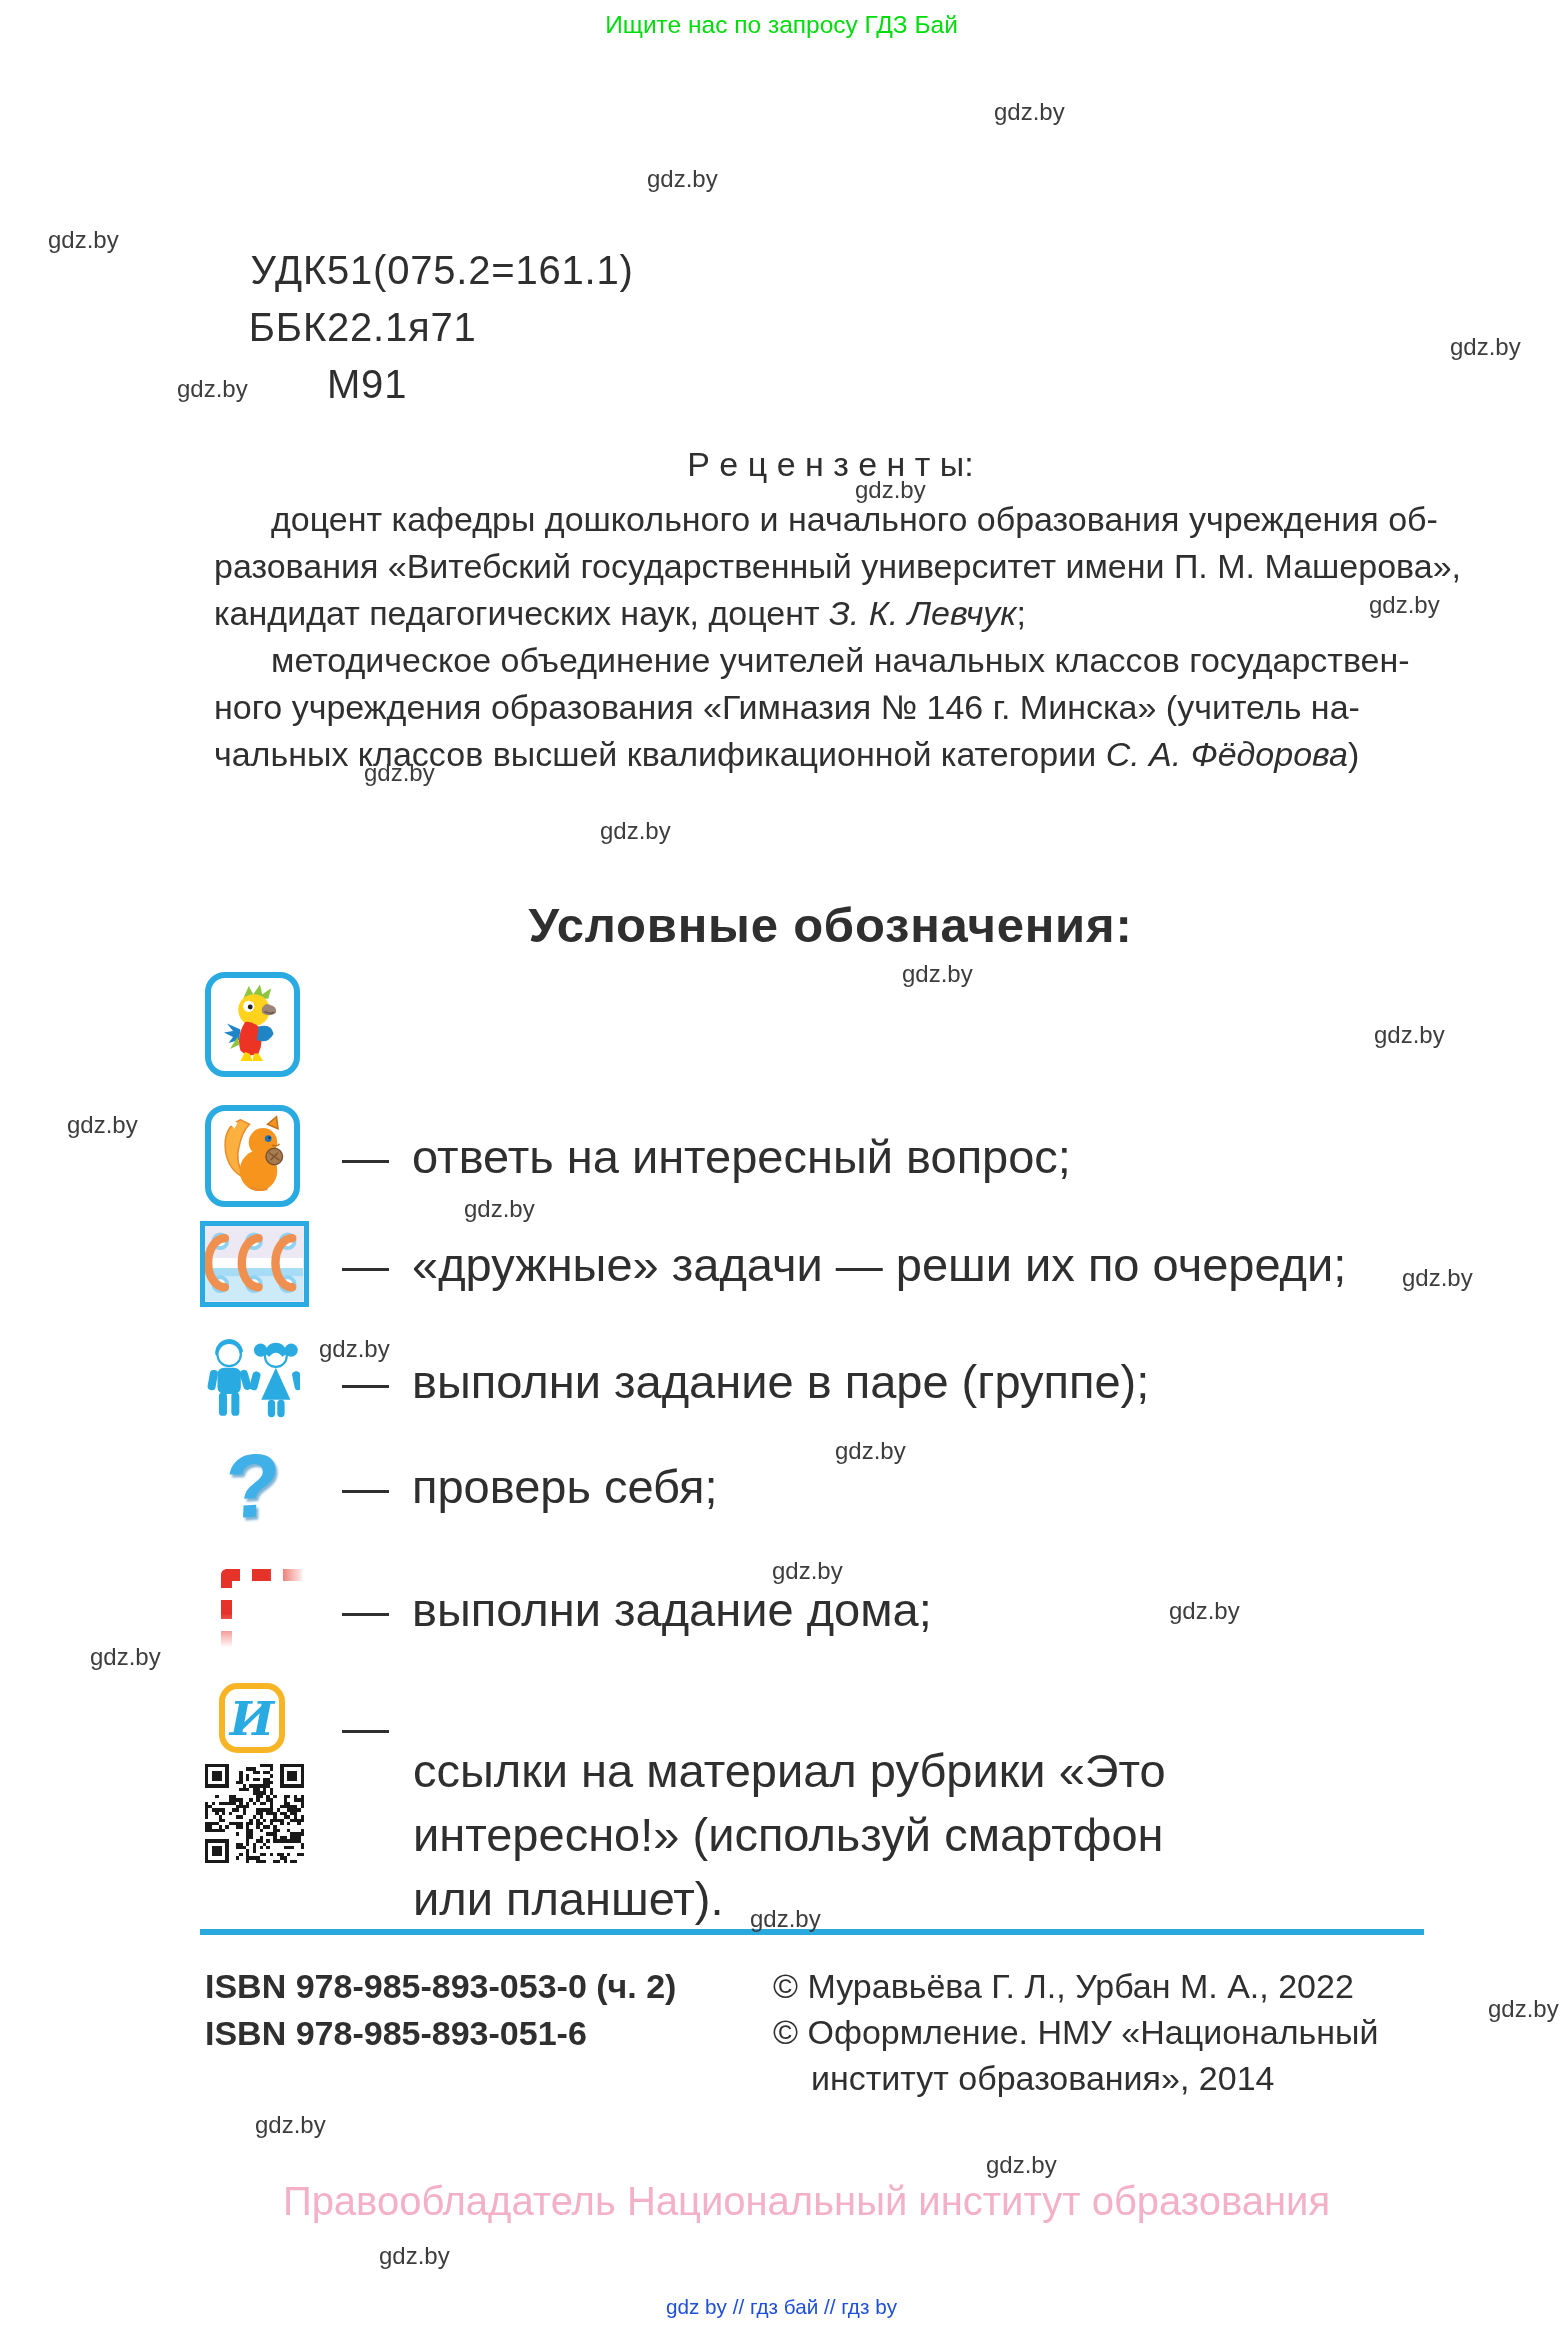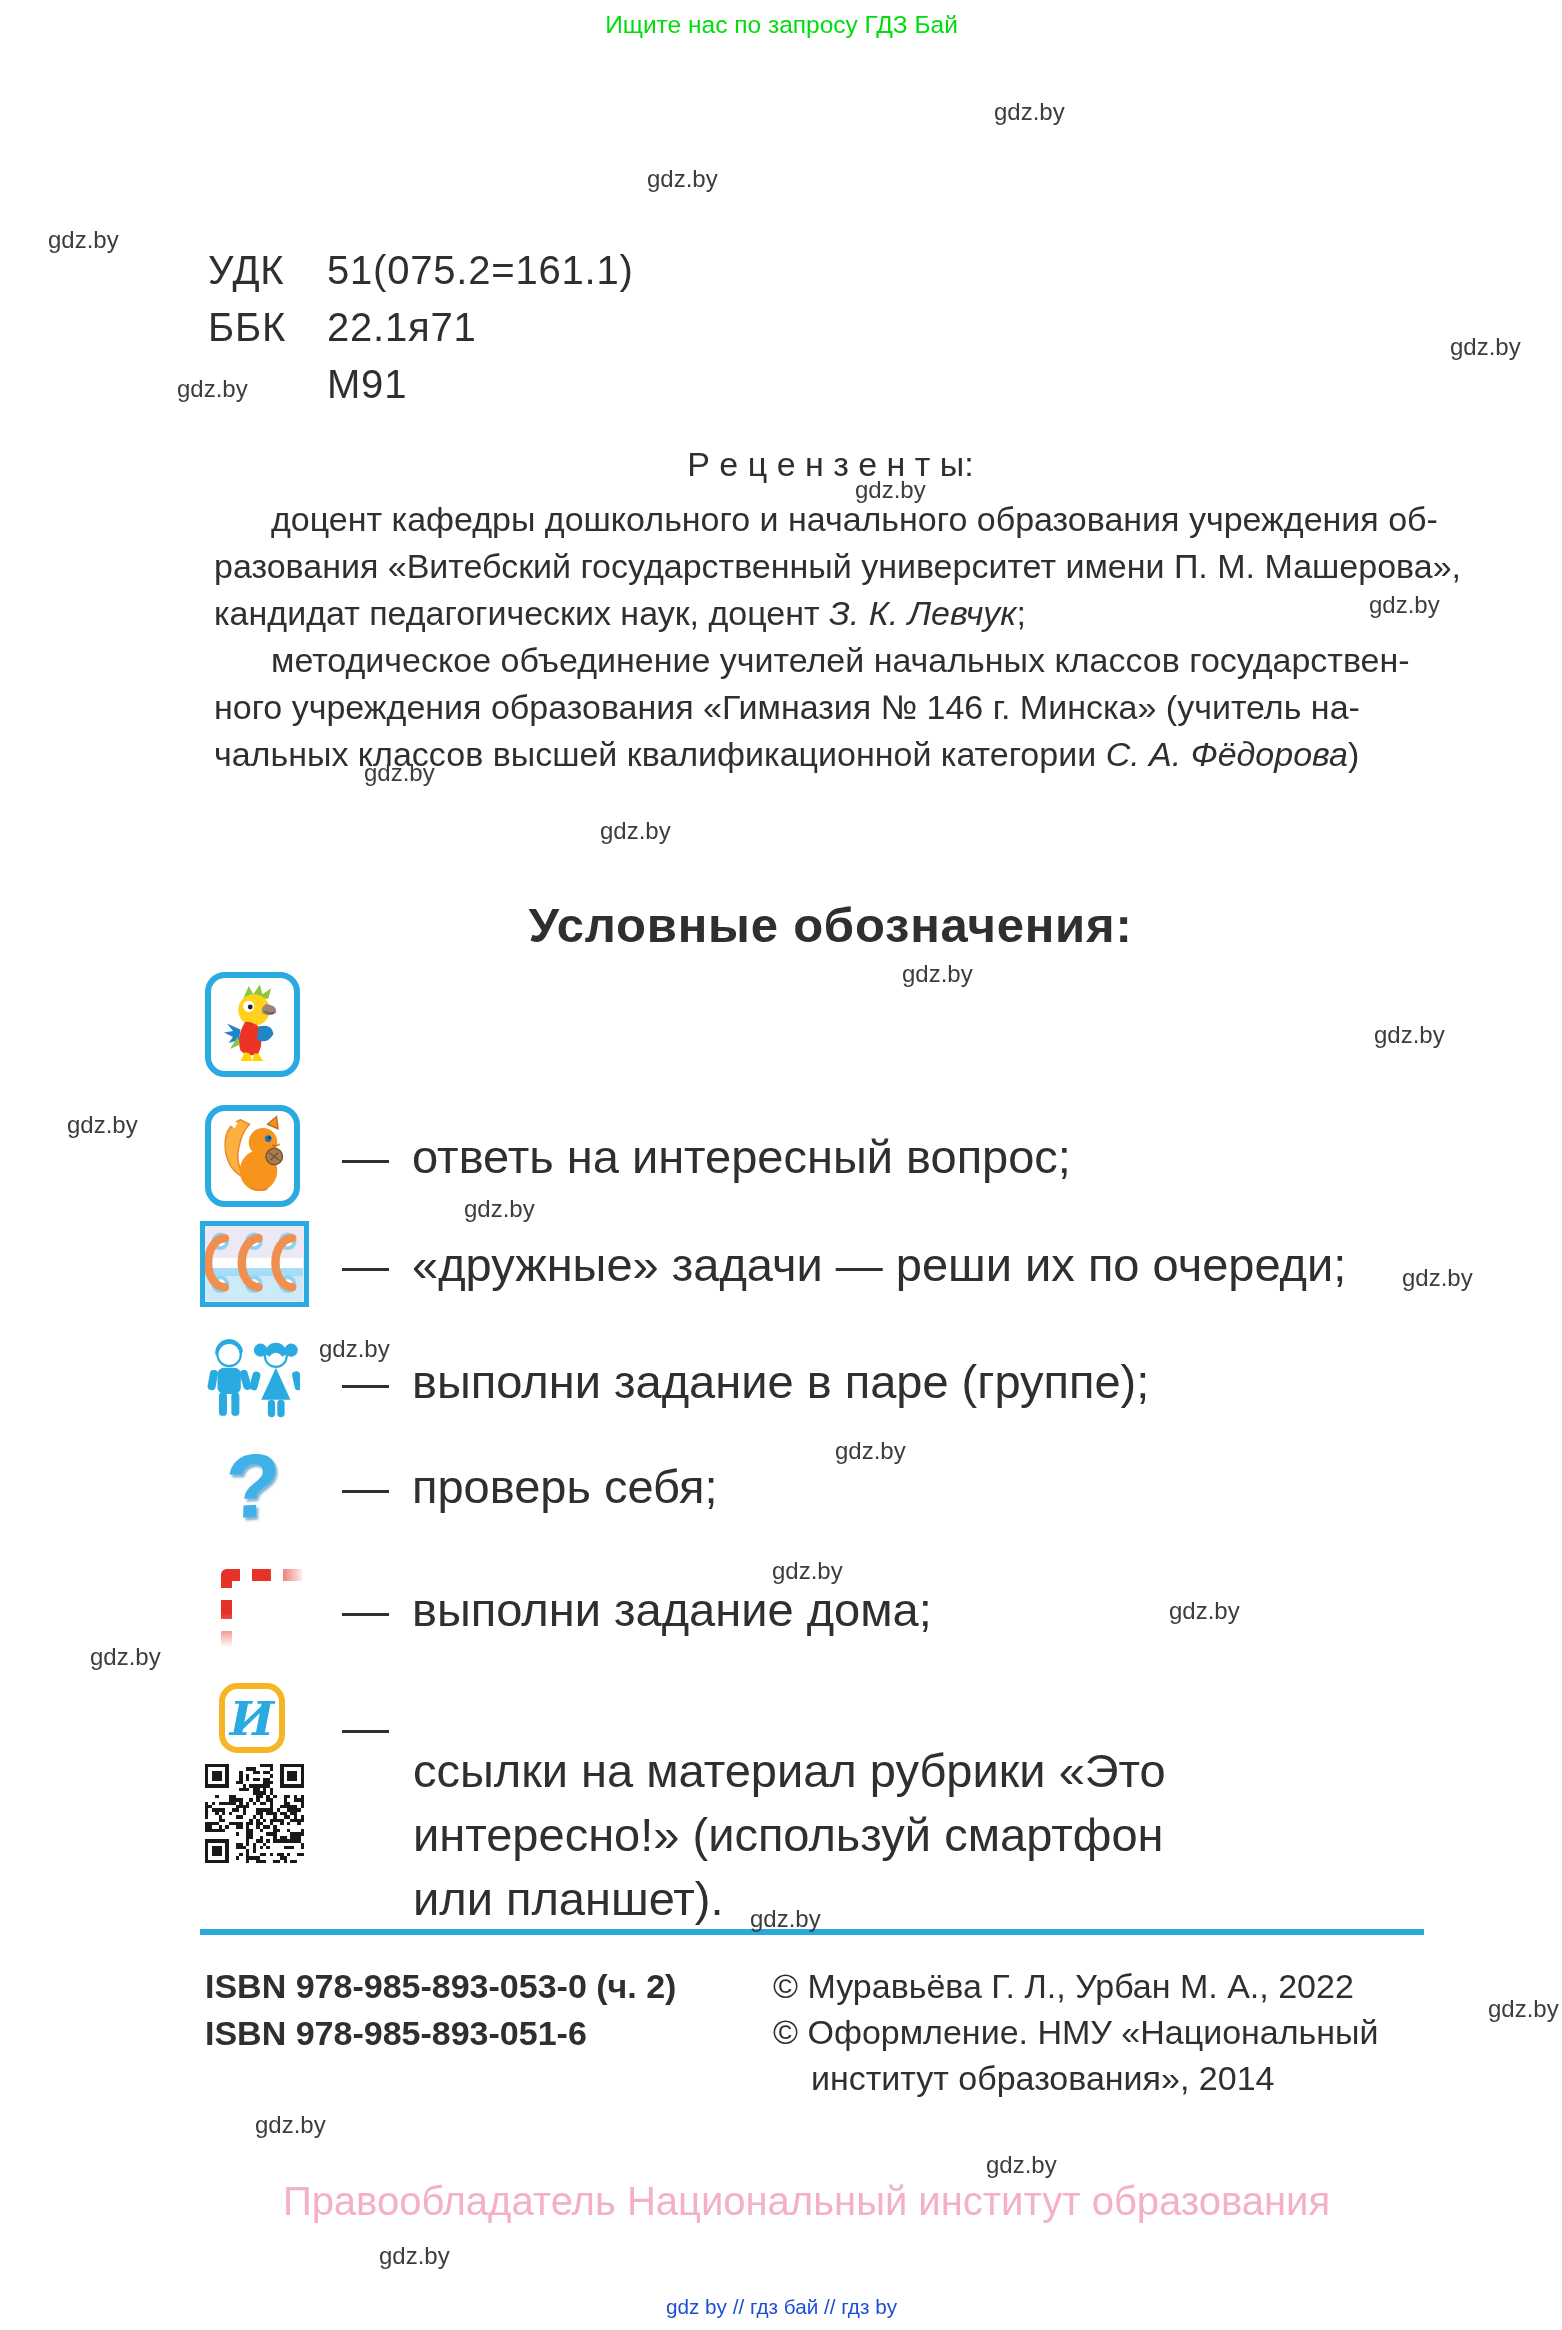--- a/index.html
+++ b/index.html
@@ -10,21 +10,21 @@
   html,body{margin:0;padding:0;background:#fff;}
   .page{position:relative;width:1563px;height:2330px;background:#fff;overflow:hidden;
         font-family:"Liberation Sans",sans-serif;color:var(--ink);}
 
   .banner-top{position:absolute;top:10.7px;left:0;width:100%;text-align:center;
               font-size:24.5px;color:var(--green);}
 
   .wm{position:absolute;font-size:24px;color:var(--wm);white-space:nowrap;}
 
   .codes{position:absolute;left:208px;top:242px;font-size:40px;line-height:57px;letter-spacing:0.8px;}
-  .codes .row{display:flex;}
+  .codes .row{display:flex;text-align:right;}
   .codes .lbl{width:119px;}
 
   .reviewers-heading{position:absolute;left:214px;top:445px;width:1233px;text-align:center;font-size:34px;}
   .reviewers{position:absolute;left:214px;top:496px;width:1247px;font-size:34px;line-height:47px;}
   .reviewers .line{white-space:nowrap;}
   .reviewers .line.indent{padding-left:57px;}
   .reviewers .name{font-style:italic;}
 
   .legend-heading{position:absolute;left:214px;top:897px;width:1233px;text-align:center;
                   font-weight:bold;font-size:49px;letter-spacing:0.8px;}

